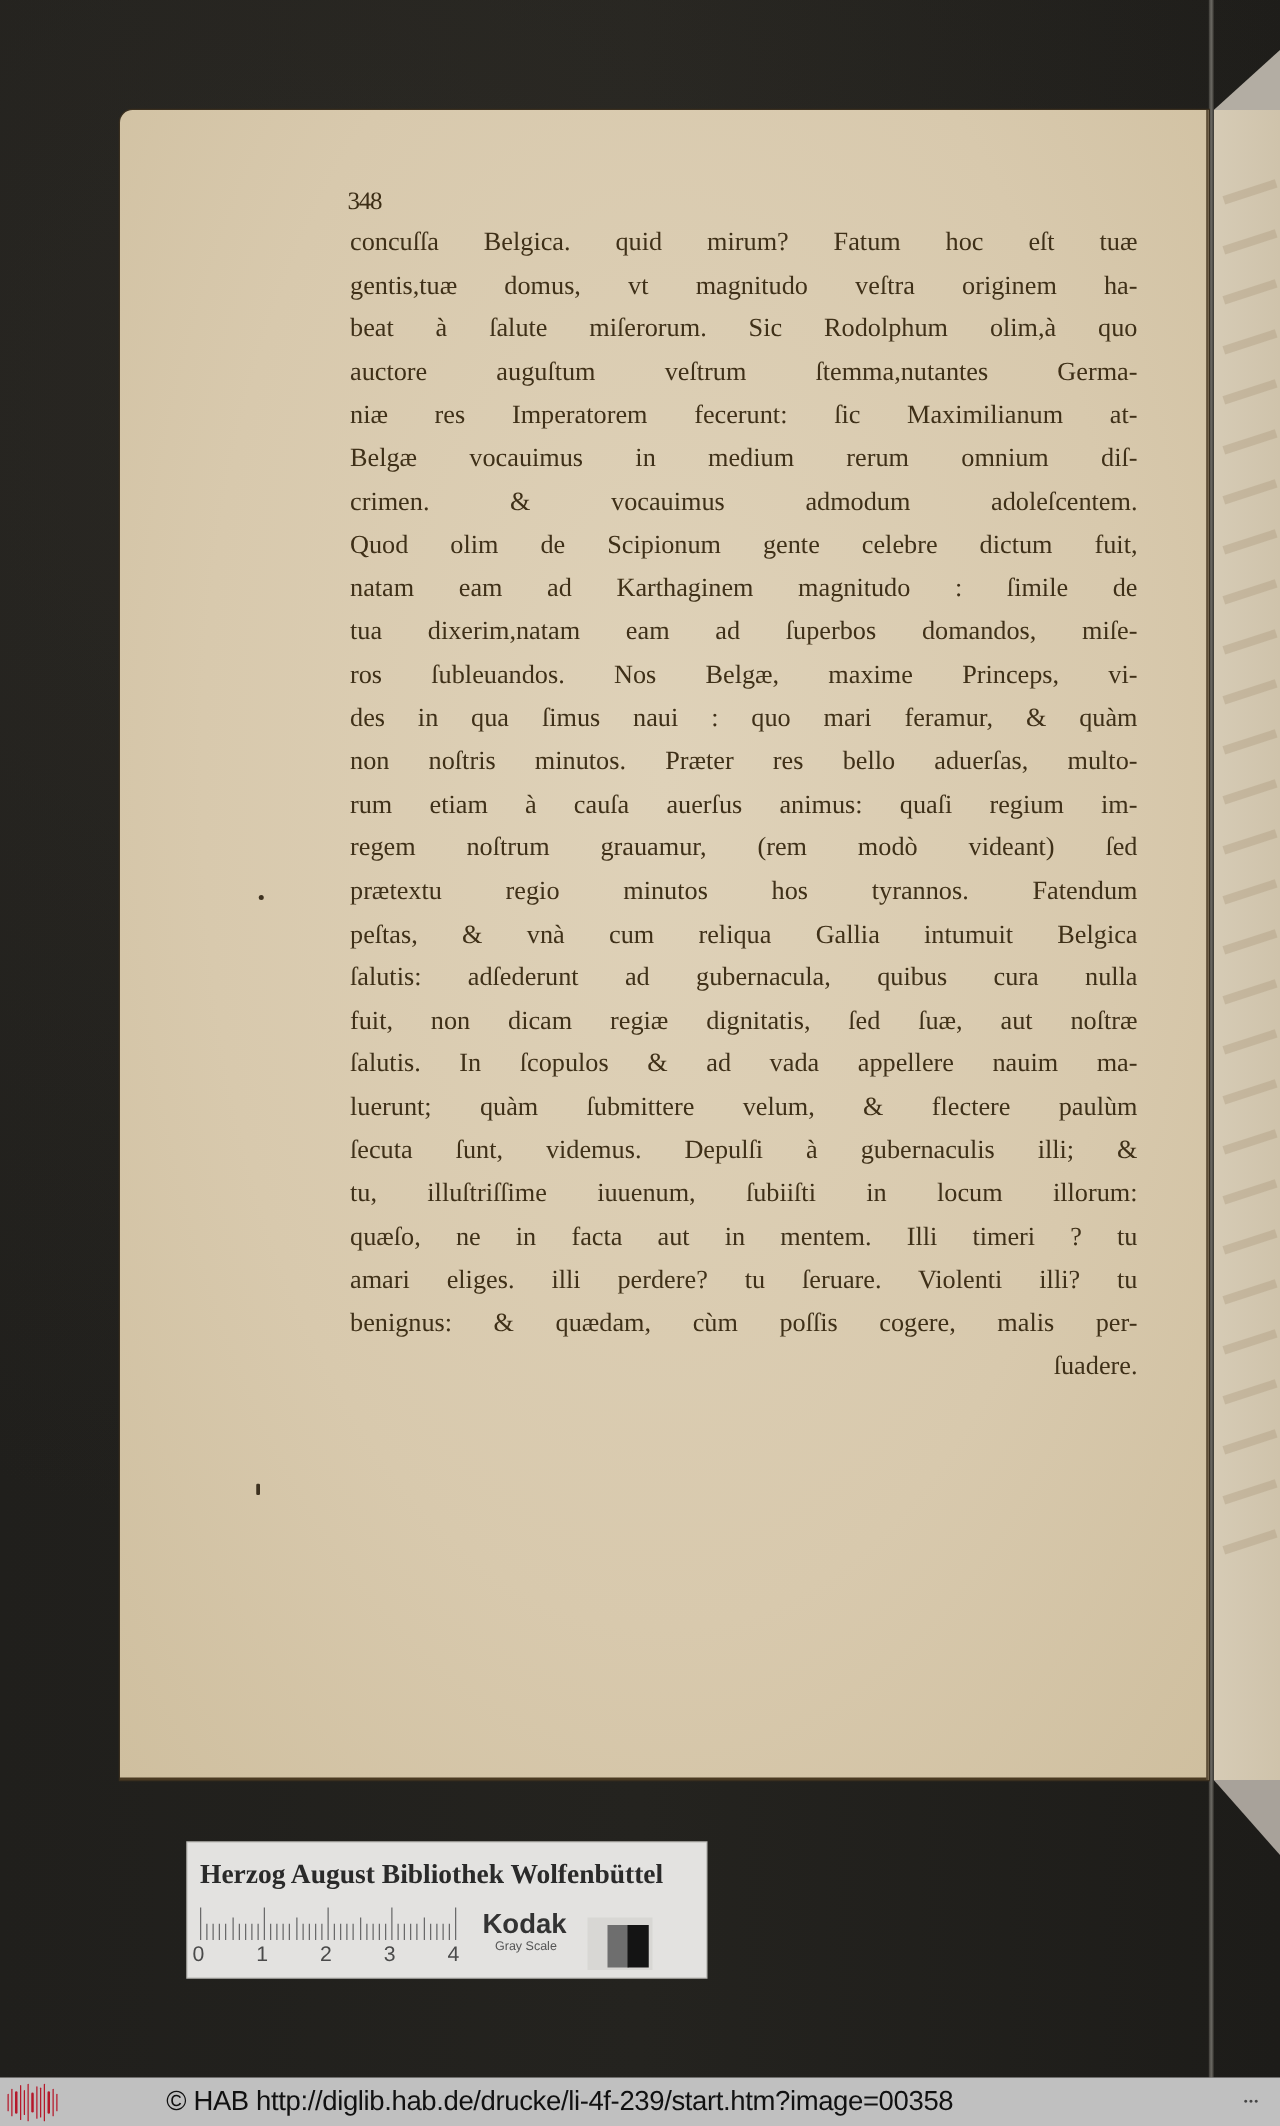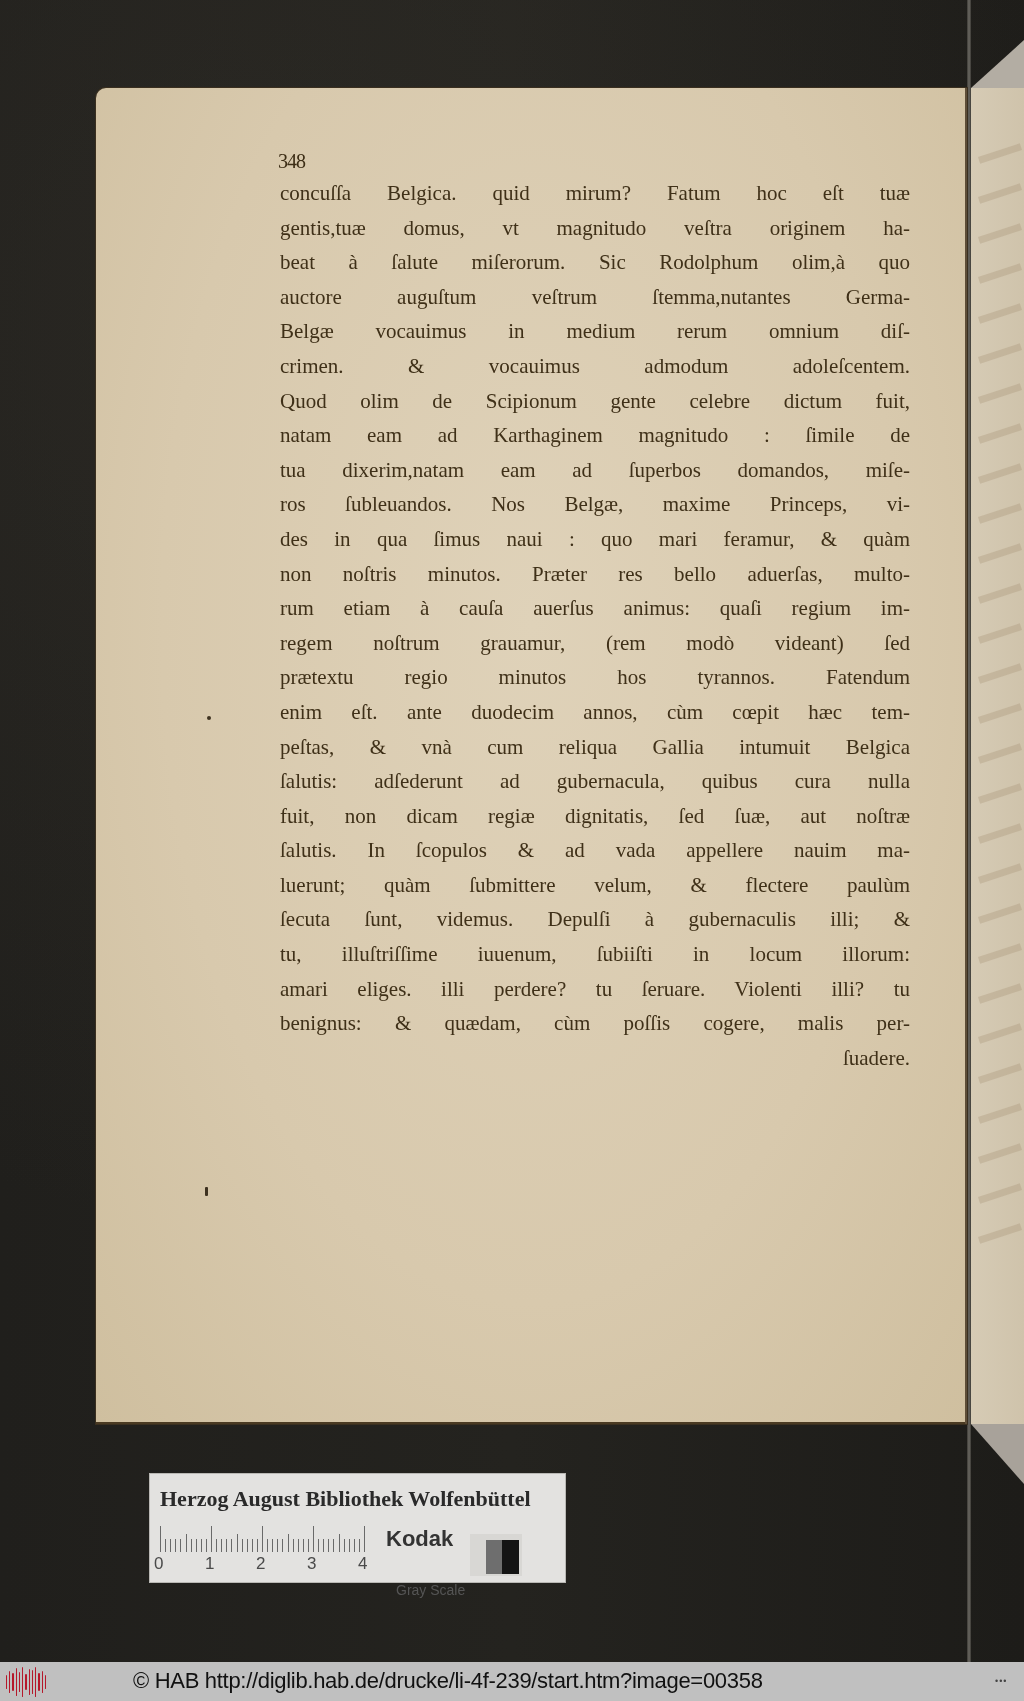--- a/index.html
+++ b/index.html
@@ -82,21 +82,21 @@
     font-family:"Liberation Sans", sans-serif; font-size:17px; color:#4a4a4a;
   }
   .ruler-num { position:absolute; top:0; }
   .kodak {
     position:absolute; left:236px; top:52px;
     font-family:"Liberation Sans", sans-serif; font-weight:bold;
     font-size:22px; color:#333;
   }
   .kodak-sub {
     position:absolute; left:246px; top:78px;
-    font-family:"Liberation Sans", sans-serif; font-size:14px; color:#555;margin-top:30px;
+    font-family:"Liberation Sans", sans-serif; font-size:10px; color:#555;
   }
   .gray-patch-bg {
     position:absolute; left:320px; top:60px; width:52px; height:42px; background:#d8d7d4;
   }
   .gray-patch-mid { position:absolute; left:336px; top:66px; width:17px; height:34px; background:#6e6e6e; }
   .gray-patch-dark { position:absolute; left:352px; top:66px; width:17px; height:34px; background:#141414; }
   .footer {
     position:absolute; left:0; top:1662px; width:1024px; height:39px;
     background:#c0c0c0; display:flex; align-items:center;
   }
@@ -128,39 +128,40 @@
 <div class="page"></div>
 <div class="page-gutter-line"></div>
 
 <div class="folio">348</div>
 
 <div class="text-block" id="textblock">
     <span class="text-line">concuſſa Belgica.  quid mirum?  Fatum hoc eſt tuæ</span>
     <span class="text-line">gentis,tuæ domus,  vt magnitudo veſtra originem ha-</span>
     <span class="text-line">beat à ſalute miſerorum.  Sic Rodolphum olim,à quo</span>
     <span class="text-line">auctore auguſtum veſtrum ſtemma,nutantes Germa-</span>
+    <span class="text-line">niæ res Imperatorem fecerunt: ſic Maximilianum at-</span>
     <span class="text-line">Belgæ vocauimus in medium rerum omnium diſ-</span>
     <span class="text-line">crimen.  &amp;  vocauimus admodum adoleſcentem.</span>
     <span class="text-line">Quod olim de Scipionum gente celebre dictum fuit,</span>
     <span class="text-line">natam eam ad Karthaginem magnitudo : ſimile de</span>
     <span class="text-line">tua dixerim,natam eam ad ſuperbos domandos, miſe-</span>
     <span class="text-line">ros ſubleuandos.  Nos Belgæ, maxime Princeps, vi-</span>
     <span class="text-line">des in qua ſimus naui : quo mari feramur, &amp; quàm</span>
     <span class="text-line">non noſtris minutos.  Præter res bello aduerſas, multo-</span>
     <span class="text-line">rum etiam à cauſa auerſus animus: quaſi regium im-</span>
     <span class="text-line">regem noſtrum grauamur, (rem modò videant) ſed</span>
     <span class="text-line">prætextu regio minutos hos tyrannos.  Fatendum</span>
-    <span class="text-line">enim eſt. ante duodecim annos, cùm cœpit hæc tem-</span>
     <span class="text-line">peſtas, &amp; vnà cum reliqua Gallia intumuit Belgica</span>
     <span class="text-line">ſalutis: adſederunt ad gubernacula, quibus cura nulla</span>
     <span class="text-line">fuit, non dicam regiæ dignitatis, ſed ſuæ, aut noſtræ</span>
     <span class="text-line">ſalutis.  In ſcopulos &amp; ad vada appellere nauim ma-</span>
     <span class="text-line">luerunt; quàm ſubmittere velum, &amp; flectere paulùm</span>
     <span class="text-line">ſecuta ſunt, videmus.  Depulſi à gubernaculis illi; &amp;</span>
     <span class="text-line">tu, illuſtriſſime iuuenum, ſubiiſti in locum illorum:</span>
+    <span class="text-line">quæſo,  ne in facta aut in mentem.  Illi timeri ? tu</span>
     <span class="text-line">amari eliges. illi perdere? tu ſeruare.  Violenti illi? tu</span>
     <span class="text-line">benignus: &amp; quædam, cùm poſſis cogere, malis per-</span>
     <span class="text-line last">ſuadere.</span>
   </div>
 
 <div class="speck" style="left:207px;top:716px;"></div>
 <div class="speck" style="left:205px;top:1187px;width:3px;height:9px;border-radius:1px;"></div>
 
 <div class="target">
   <div class="target-title">Herzog August Bibliothek Wolfenbüttel</div>

